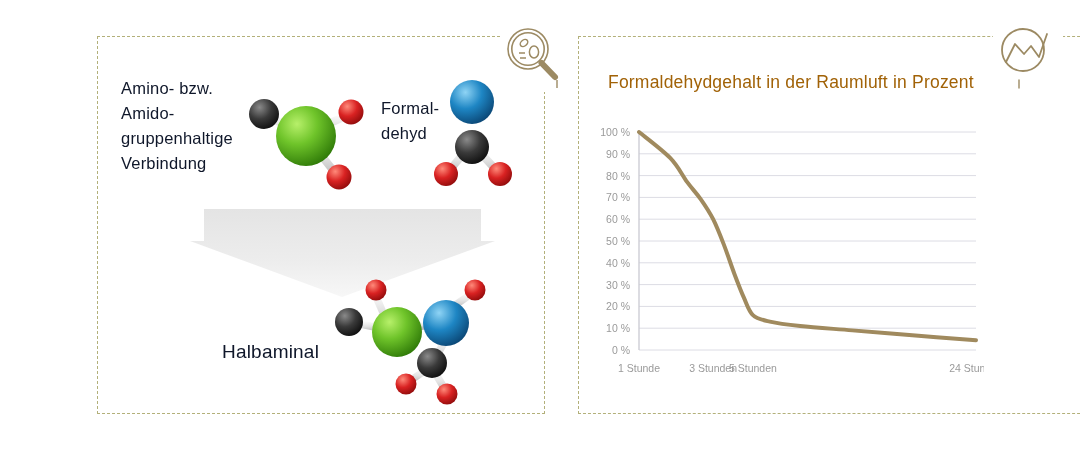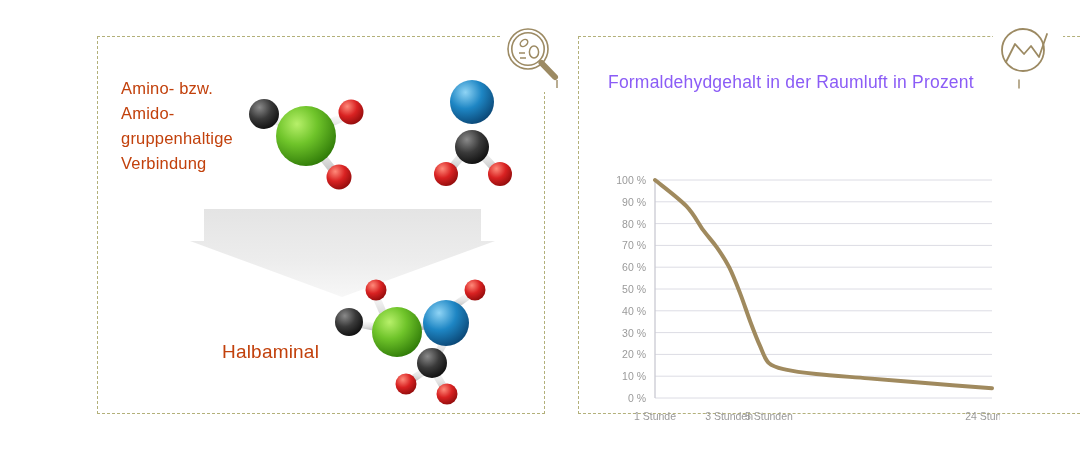--- a/index.html
+++ b/index.html
@@ -27,21 +27,21 @@
     width:70px;height:70px;
     background:#ffffff;
   }
   #icon-magnifier{left:500px;top:22px;}
   #icon-trend{left:993px;top:22px;}
   .corner-icon svg{display:block;width:70px;height:70px;}
 
   
   .txt{
     position:absolute;
-    color:#c2410c;
+    color:#0f172a;
     font-size:16.5px;
     line-height:25px;
     letter-spacing:.2px;
     white-space:pre-line;
   }
   #label-amino{left:121px;top:76px;width:150px;}
   #label-formaldehyd{left:381px;top:96px;width:90px;}
   #label-halbaminal{left:222px;top:339px;width:160px;font-size:19px;}
 
   
@@ -49,23 +49,23 @@
 
   
   .molecule{position:absolute;}
   #mol-amine{left:238px;top:84px;width:135px;height:112px;}
   #mol-formaldehyde{left:434px;top:74px;width:92px;height:118px;}
   #mol-halbaminal{left:326px;top:276px;width:182px;height:132px;}
 
   
   #chart-title{
     position:absolute;left:608px;top:72px;
-    color:#8b5cf6;font-size:17.5px;letter-spacing:.2px;
-  }
-  #chart-area{position:absolute;left:600px;top:118px;width:400px;height:265px;margin-top:48px;}
+    color:#a16207;font-size:17.5px;letter-spacing:.2px;
+  }
+  #chart-area{position:absolute;left:584px;top:118px;width:400px;height:265px;}
   #chart-svg{display:block;width:400px;height:265px;}
   .axis-text{fill:#9a9a9a;font-family:"Liberation Sans",sans-serif;}
   .ylab{font-size:10.5px;text-anchor:end;}
   .xlab{font-size:10.5px;text-anchor:middle;}
 </style>
 </head>
 <body>
 
 <div class="stage">
 
@@ -86,20 +86,22 @@
         <line x1="20" y1="36" x2="26" y2="36"></line>
       </g>
     </svg>
   </div>
 
   <div class="txt" id="label-amino">Amino- bzw.
 Amido-
 gruppenhaltige
 Verbindung</div>
 
+  <div class="txt" id="label-formaldehyd">Formal-
+dehyd</div>
 
   <div class="txt" id="label-halbaminal">Halbaminal</div>
 
   <div class="molecule" id="mol-amine">
     <svg viewBox="0 0 135 112" width="135" height="112">
       <defs>
         <radialGradient id="gGreen" cx="35%" cy="30%" r="75%">
           <stop offset="0%" stop-color="#b7f06a"></stop>
             <stop offset="45%" stop-color="#6fc42a"></stop>
           <stop offset="100%" stop-color="#2f7a08"></stop>

